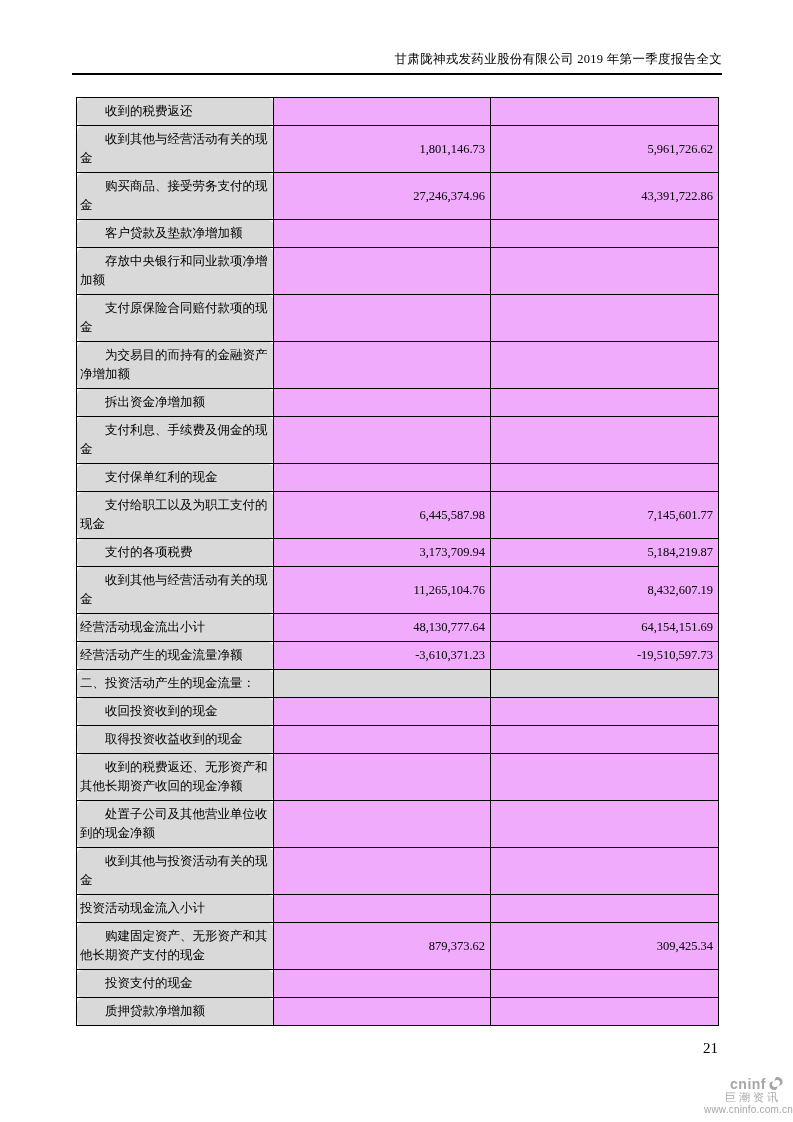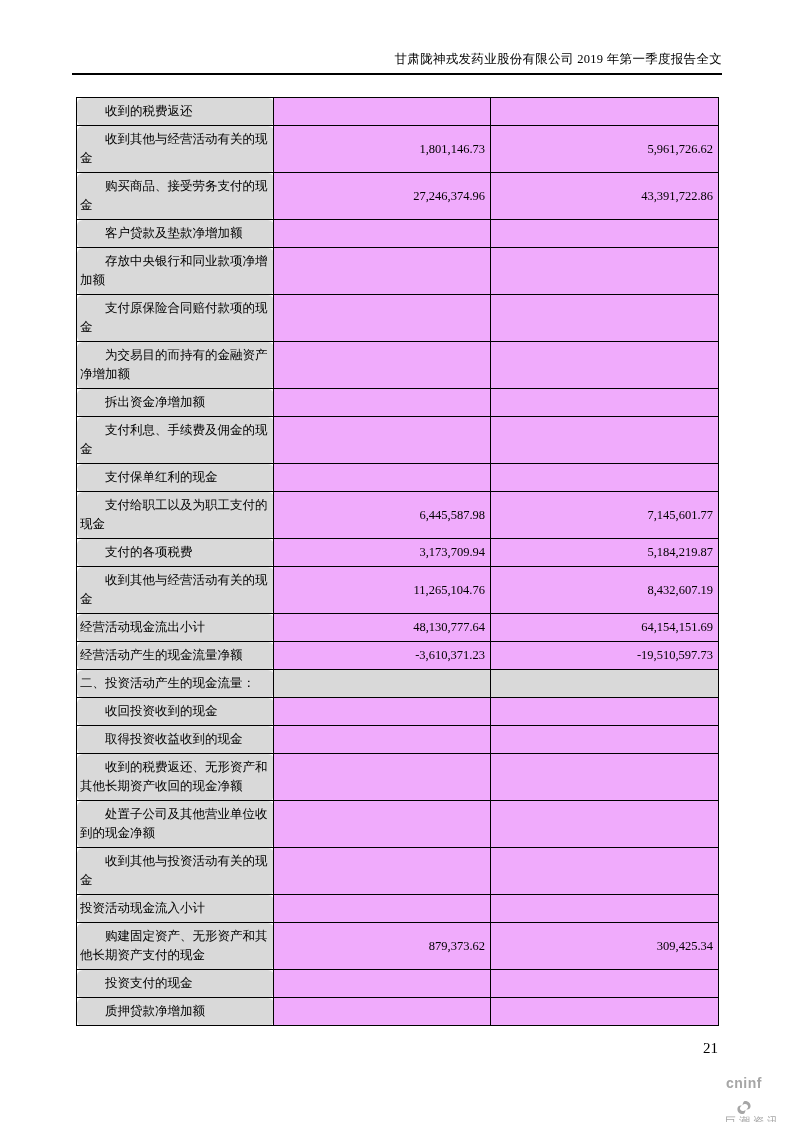--- a/index.html
+++ b/index.html
@@ -57,21 +57,21 @@
   }
 
   .cninfo {
     position:absolute; top:1076px; right:3px; width:86px;
     color:#a6a6a6; text-align:center;
     font-family:"Liberation Sans","DejaVu Sans",sans-serif;
     user-select:none;
   }
   .cninfo-brand {
     display:flex; align-items:center; justify-content:flex-end;
-    gap:10px; padding-right:6px;flex-direction:column;
+    gap:2px; padding-right:6px;
   }
   .cninfo-brand-text {
     font-weight:bold; font-size:14px; letter-spacing:0.5px; line-height:14px;
   }
   .cninfo-icon svg { display:block; }
   .cninfo-cn { font-size:11px; letter-spacing:3px; line-height:10px; margin-top:1px; padding-left:12px; }
   .cninfo-url { font-size:10px; line-height:11px; margin-top:2px; white-space:nowrap; letter-spacing:0.2px;text-align:center; }
 </style>
 </head>
 <body>

